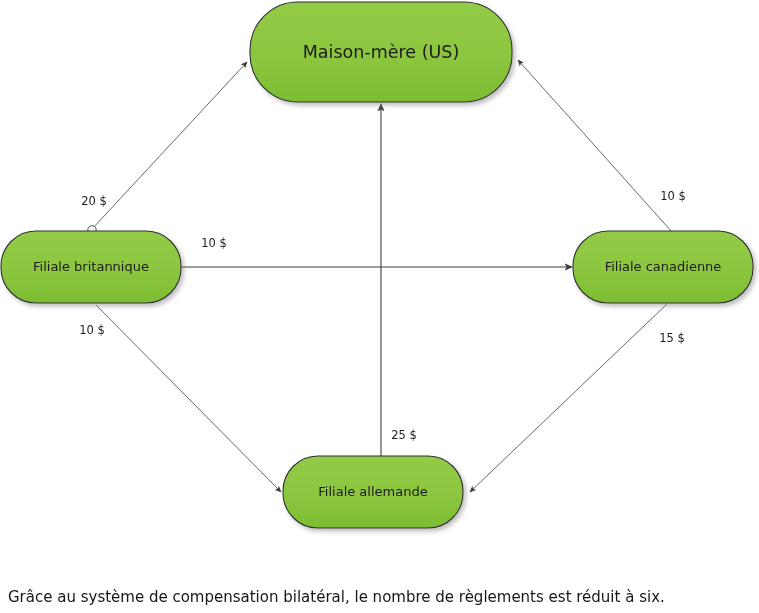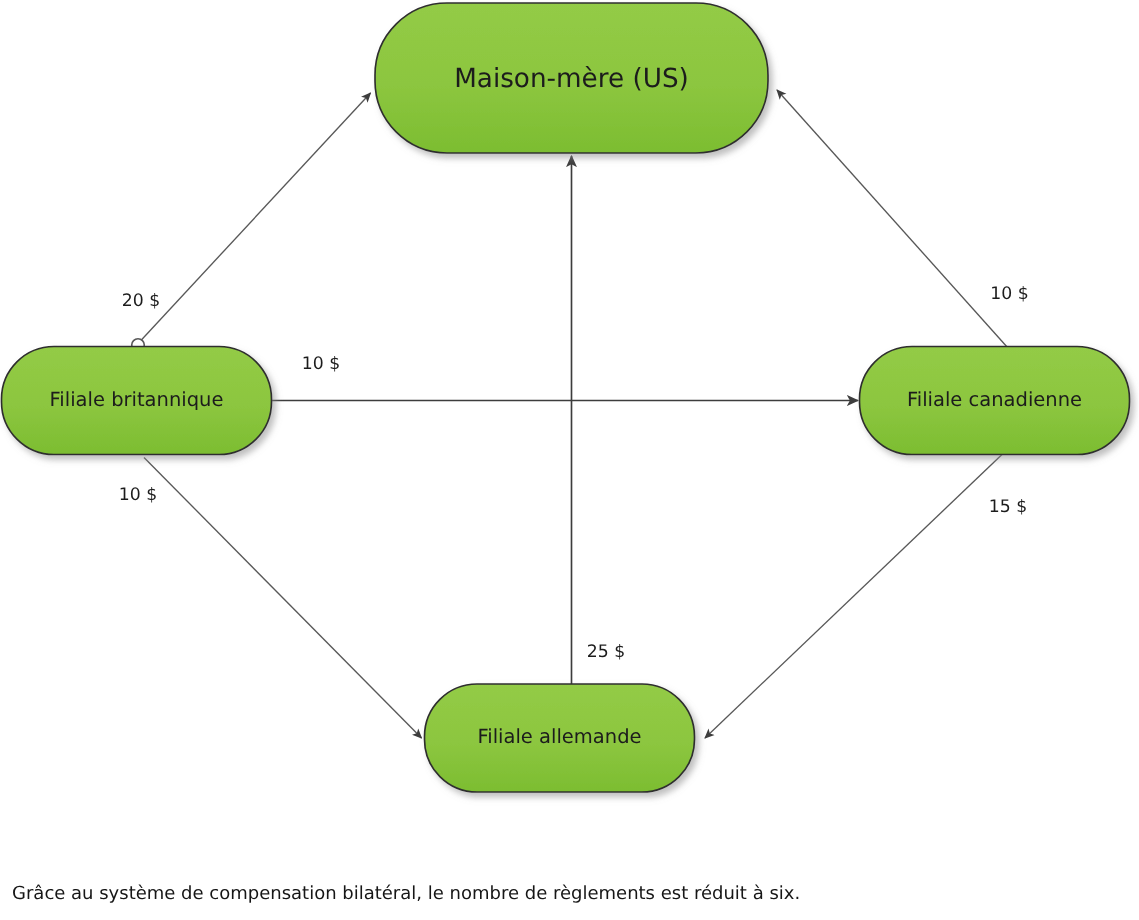--- a/index.html
+++ b/index.html
@@ -48,21 +48,21 @@
   }
   .node-shape {
     stroke: #2f2f2f;
     stroke-width: 1.1px;
   }
   .caption {
     position: absolute;
     left: 8px;
     top: 588px;
     font-family: "DejaVu Sans", sans-serif;
-    font-size: 12px;
+    font-size: 15px;
     color: #161616;
     white-space: nowrap;
   }
   .source-dot {
     fill: #ffffff;
     stroke: #585858;
     stroke-width: 1.1px;
   }
 </style>
 </head>

